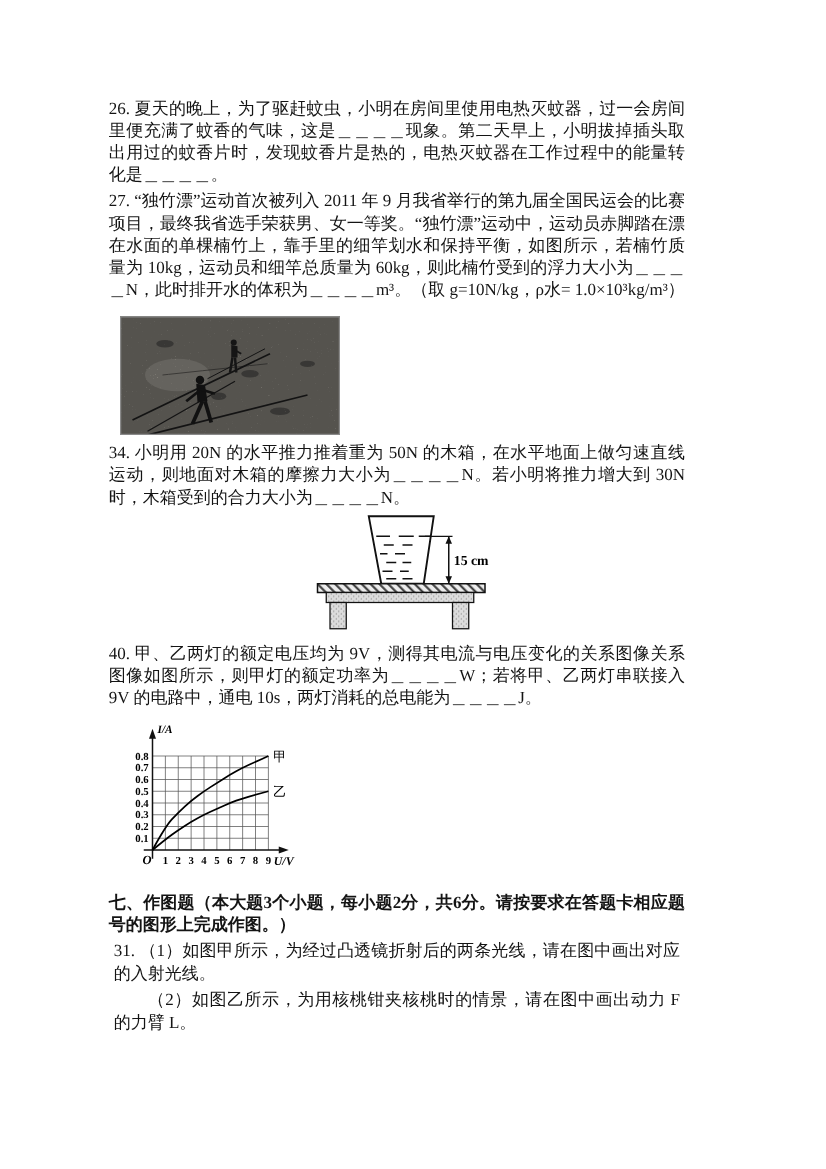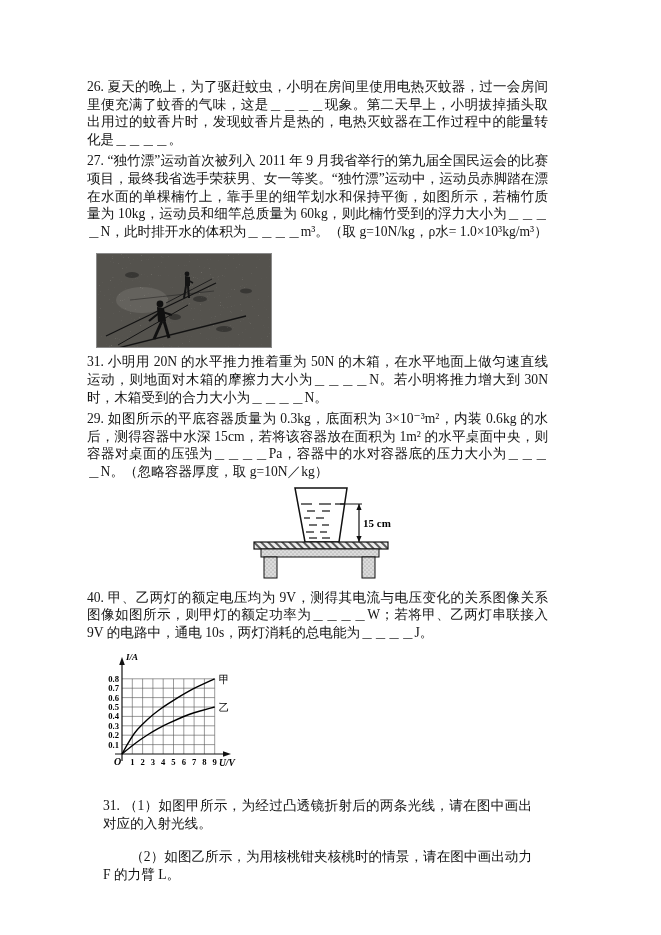--- a/index.html
+++ b/index.html
@@ -1,20 +1,20 @@
 <!DOCTYPE html>
 <html><head>
 <meta charset="utf-8">
 <style>
   html,body{margin:0;padding:0;background:#ffffff;}
   body{width:661px;height:935px;overflow:hidden;
        font-family:"Liberation Serif","DejaVu Serif",serif;
        color:#141414;font-size:13.6px;line-height:17.6px;}
   .page{box-sizing:border-box;width:630px;height:935px;padding:78px 82px 0 87px;}
-  p{margin:16px;text-align:justify;}
+  p{margin:4px;text-align:justify;}
   .q{margin:0 0 4px 0;}
   .q27{margin-bottom:13px;}
   .sec-title{font-weight:bold;margin:6px 0 2px 0;}
   .sub{text-indent:2em;}
   figure{margin:0;}
   .fig-photo{margin:3px 0 5px 9px;line-height:0;}
   .fig-container{margin:3px 0 7px 18px;line-height:0;text-align:center;}
   .fig-graph{margin:5px 0 6px 11px;line-height:0;}
   svg text{font-family:"Liberation Serif","DejaVu Serif",serif;}
 </style>
@@ -64,23 +64,22 @@
         <ellipse cx="79" cy="64" rx="6" ry="3"></ellipse>
         <ellipse cx="150" cy="38" rx="6" ry="2.5"></ellipse>
         <ellipse cx="128" cy="76" rx="8" ry="3"></ellipse>
         <ellipse cx="36" cy="22" rx="7" ry="3"></ellipse>
       </g>
       <rect x="0" y="0" width="176" height="95" filter="url(#grain)" opacity="0.5"></rect>
       <rect x="0.5" y="0.5" width="175" height="94" fill="none" stroke="#8a8a8a"></rect>
     </svg>
   </figure>
 
-  <p class="q">31. 小明用 20N 的水平推力推着重为 50N 的木箱，在水平地面上做匀速直线运动，则地面对木箱的摩擦力大小为＿＿＿＿N。若小明将推力增大到 30N 时，木箱受到的合力大小为＿＿＿＿N。</p>
+  <p class="q">34. 小明用 20N 的水平推力推着重为 50N 的木箱，在水平地面上做匀速直线运动，则地面对木箱的摩擦力大小为＿＿＿＿N。若小明将推力增大到 30N 时，木箱受到的合力大小为＿＿＿＿N。</p>
 
-  <p class="q">29. 如图所示的平底容器质量为 0.3kg，底面积为 3×10⁻³m²，内装 0.6kg 的水后，测得容器中水深 15cm，若将该容器放在面积为 1m² 的水平桌面中央，则容器对桌面的压强为＿＿＿＿Pa，容器中的水对容器底的压力大小为＿＿＿＿N。（忽略容器厚度，取 g=10N／kg）</p>
 
   <figure class="fig-container">
     <svg width="150" height="97" viewBox="0 0 150 97">
       <defs>
         <pattern id="hatch" width="5" height="5" patternUnits="userSpaceOnUse" patternTransform="rotate(-45)">
           <rect width="5" height="5" fill="#ececec"></rect>
           <line x1="1" y1="0" x2="1" y2="5" stroke="#333" stroke-width="1.6"></line>
         </pattern>
         <pattern id="stipple" width="4" height="4" patternUnits="userSpaceOnUse">
           <rect width="4" height="4" fill="#dcdcdc"></rect>
@@ -163,17 +162,18 @@
         <text x="16" y="119" font-size="10" font-style="italic" font-weight="bold">O</text>
         <text x="28" y="14" font-size="9" font-style="italic" font-weight="bold">I/A</text>
         <text x="121" y="120" font-size="9.5" font-style="italic" font-weight="bold">U/V</text>
         <path d="M 24 108 Q 34.3 89.2 39.45 83.56 Q 44.6 77.92 49.75 73.22 Q 54.900000000000006 68.52000000000001 60.050000000000004 64.76 Q 65.2 61 70.35 57.71 Q 75.5 54.42 80.65 51.129999999999995 Q 85.80000000000001 47.839999999999996 90.95000000000002 45.019999999999996 Q 96.10000000000001 42.2 101.25 39.85 Q 106.4 37.5 111.55000000000001 35.15 T 116.7 32.8" fill="none" stroke="#000" stroke-width="1.4"></path>
         <text x="120.7" y="36.8" font-size="10.5">甲</text>
         <path d="M 24 108 Q 34.3 99.54 39.45 95.78 Q 44.6 92.02 49.75 88.72999999999999 Q 54.900000000000006 85.44 60.050000000000004 82.62 Q 65.2 79.8 70.35 77.44999999999999 Q 75.5 75.1 80.65 72.75 Q 85.80000000000001 70.4 90.95000000000002 68.52000000000001 Q 96.10000000000001 66.64 101.25 65.23 Q 106.4 63.82 111.55000000000001 62.41 T 116.7 61" fill="none" stroke="#000" stroke-width="1.4"></path>
         <text x="120.7" y="65" font-size="10.5">乙</text>
       </svg>
   </figure>
 
+  <p class="sec-title">七、作图题（本大题3个小题，每小题2分，共6分。请按要求在答题卡相应题号的图形上完成作图。）</p>
 
   <p class="q31">31. （1）如图甲所示，为经过凸透镜折射后的两条光线，请在图中画出对应的入射光线。</p>
   <p class="sub">（2）如图乙所示，为用核桃钳夹核桃时的情景，请在图中画出动力 F 的力臂 L。</p>
 
 </div>
 
 </body></html>

